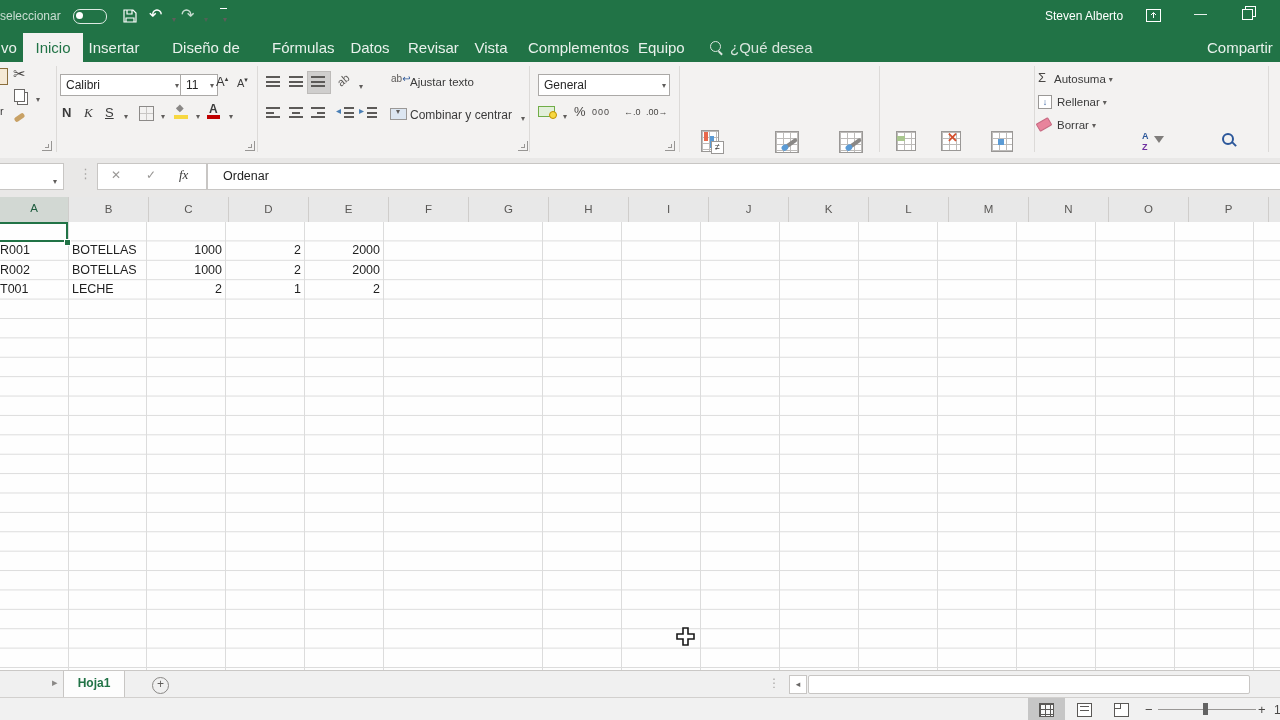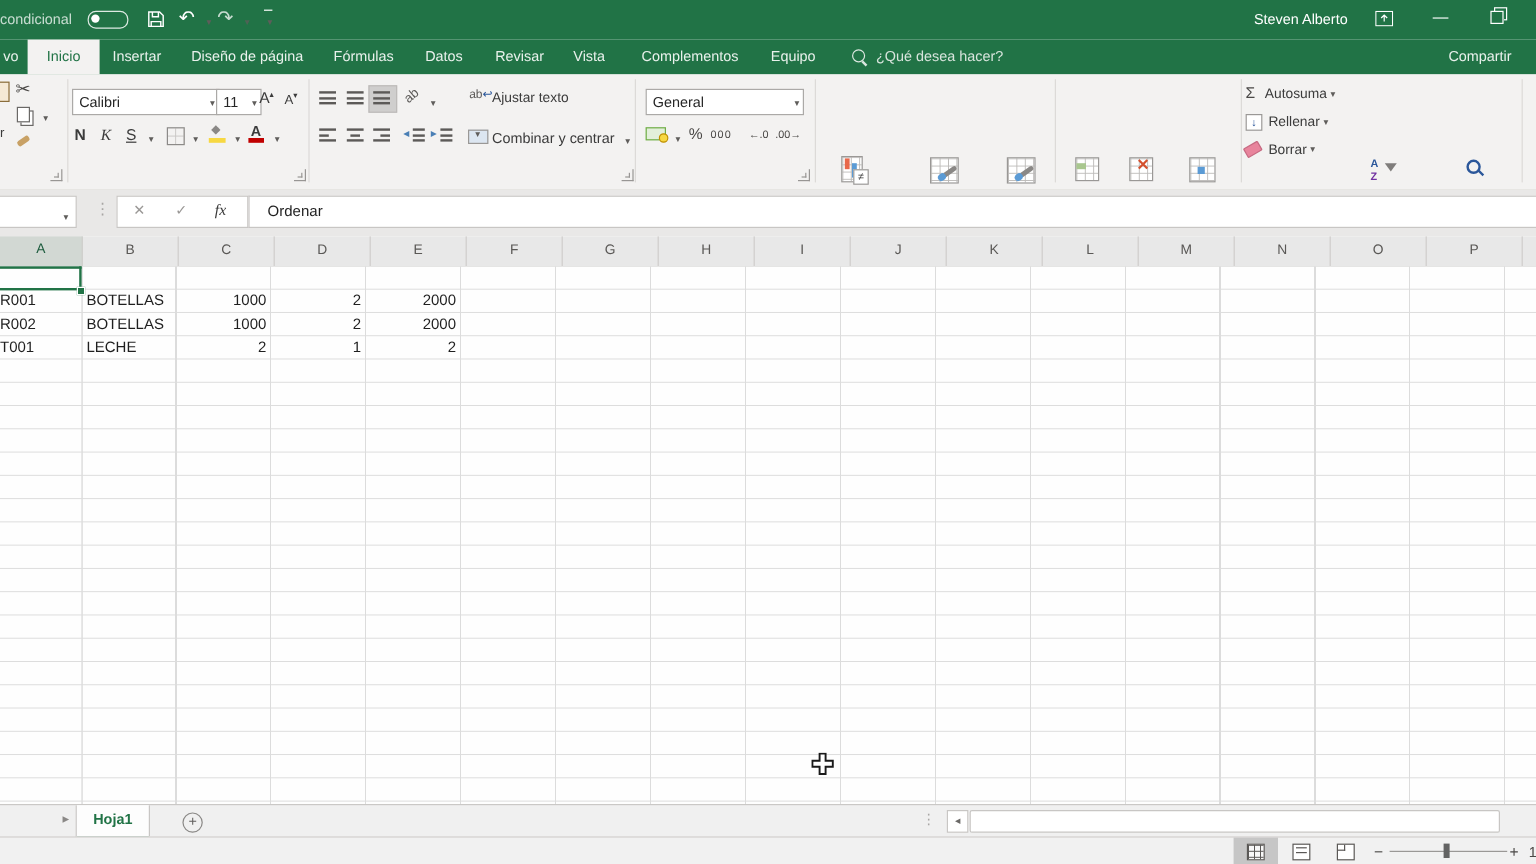--- a/index.html
+++ b/index.html
@@ -7,21 +7,21 @@
  font-family:"Liberation Sans",sans-serif;color:#262626}
 .abs{position:absolute}
 .pre{white-space:pre}
 
 .titlebar{position:absolute;left:0;top:0;width:1280px;height:33px;background:#217346;color:#fff}
 .titlebar .dim{opacity:.75}
 .toggle{position:absolute;width:32px;height:13px;border:1px solid rgba(255,255,255,.85);border-radius:7px}
 .toggle i{position:absolute;left:2px;top:2px;width:7px;height:7px;border-radius:50%;background:#fff}
 
 .menubar{position:absolute;left:0;top:33px;width:1280px;height:29px;background:#217346}
-.mtab{position:absolute;top:0;height:29px;line-height:29px;font-size:12px;color:#e9f1ec;text-align:center}
+.mtab{position:absolute;top:0;height:29px;line-height:29px;font-size:15px;color:#e9f1ec;text-align:center}
 .mtab.active{background:#f3f2f1;color:#217346}
 
 .ribbon{position:absolute;left:0;top:62px;width:1280px;height:96px;background:#f3f2f1;
  border-bottom:1px solid #d2d0ce;font-size:11px;color:#3b3b3b}
 .gsep{position:absolute;top:4px;height:86px;width:1px;background:#dcdad8}
 .glabel{position:absolute;top:139px;height:13px;line-height:13px;font-size:11px;color:#605e5c;text-align:center}
 .dlg{position:absolute;width:9px;height:9px;border-right:1px solid #8f8d8b;border-bottom:1px solid #8f8d8b;opacity:.9}
 .dlg::after{content:"";position:absolute;right:2px;bottom:2px;width:3px;height:3px;border-right:1px solid #8f8d8b;border-bottom:1px solid #8f8d8b}
 .combo{position:absolute;background:#fff;border:1px solid #aba9a7;display:flex;align-items:center;
  font-size:12px;color:#262626;padding:0 3px 0 5px}
@@ -96,21 +96,21 @@
 .ico-box{position:absolute;border:1px solid #9a9896;background:#dce6f1}
 .ico-eraser{position:absolute;width:12px;height:7px;background:#e8849c;transform:rotate(-30deg);border-radius:1px;border:1px solid #c76a82}
 .funnel{display:inline-block;width:0;height:0;border-left:5px solid transparent;border-right:5px solid transparent;border-top:7px solid #7f7d7b}
 </style>
 </head>
 <body>
 
 <div id="app">
 
   <div class="titlebar">
-    <span class="abs dim" style="left:0;top:9px;font-size:12px">condicional</span>
+    <span class="abs dim" style="left:0;top:9px;font-size:12px">seleccionar</span>
     <span class="toggle" style="left:73px;top:9px">
         <i></i>
       </span>
     <svg class="abs" style="left:122px;top:8px" width="16" height="16" viewBox="0 0 16 16">
         <path d="M2 2 h9 l3 3 v9 h-12 z M5 2 v4 h5 v-4 M4 10 h8 v4 h-8 z" fill="none" stroke="#fff" stroke-width="1.2"></path>
       </svg>
     <span class="abs" style="left:149px;top:5px;font-size:16px">↶</span>
     <span class="abs cr" style="left:169px;top:10px"></span>
     <span class="abs dim" style="left:181px;top:5px;font-size:16px">↷</span>
     <span class="abs cr dim" style="left:201px;top:10px"></span>

